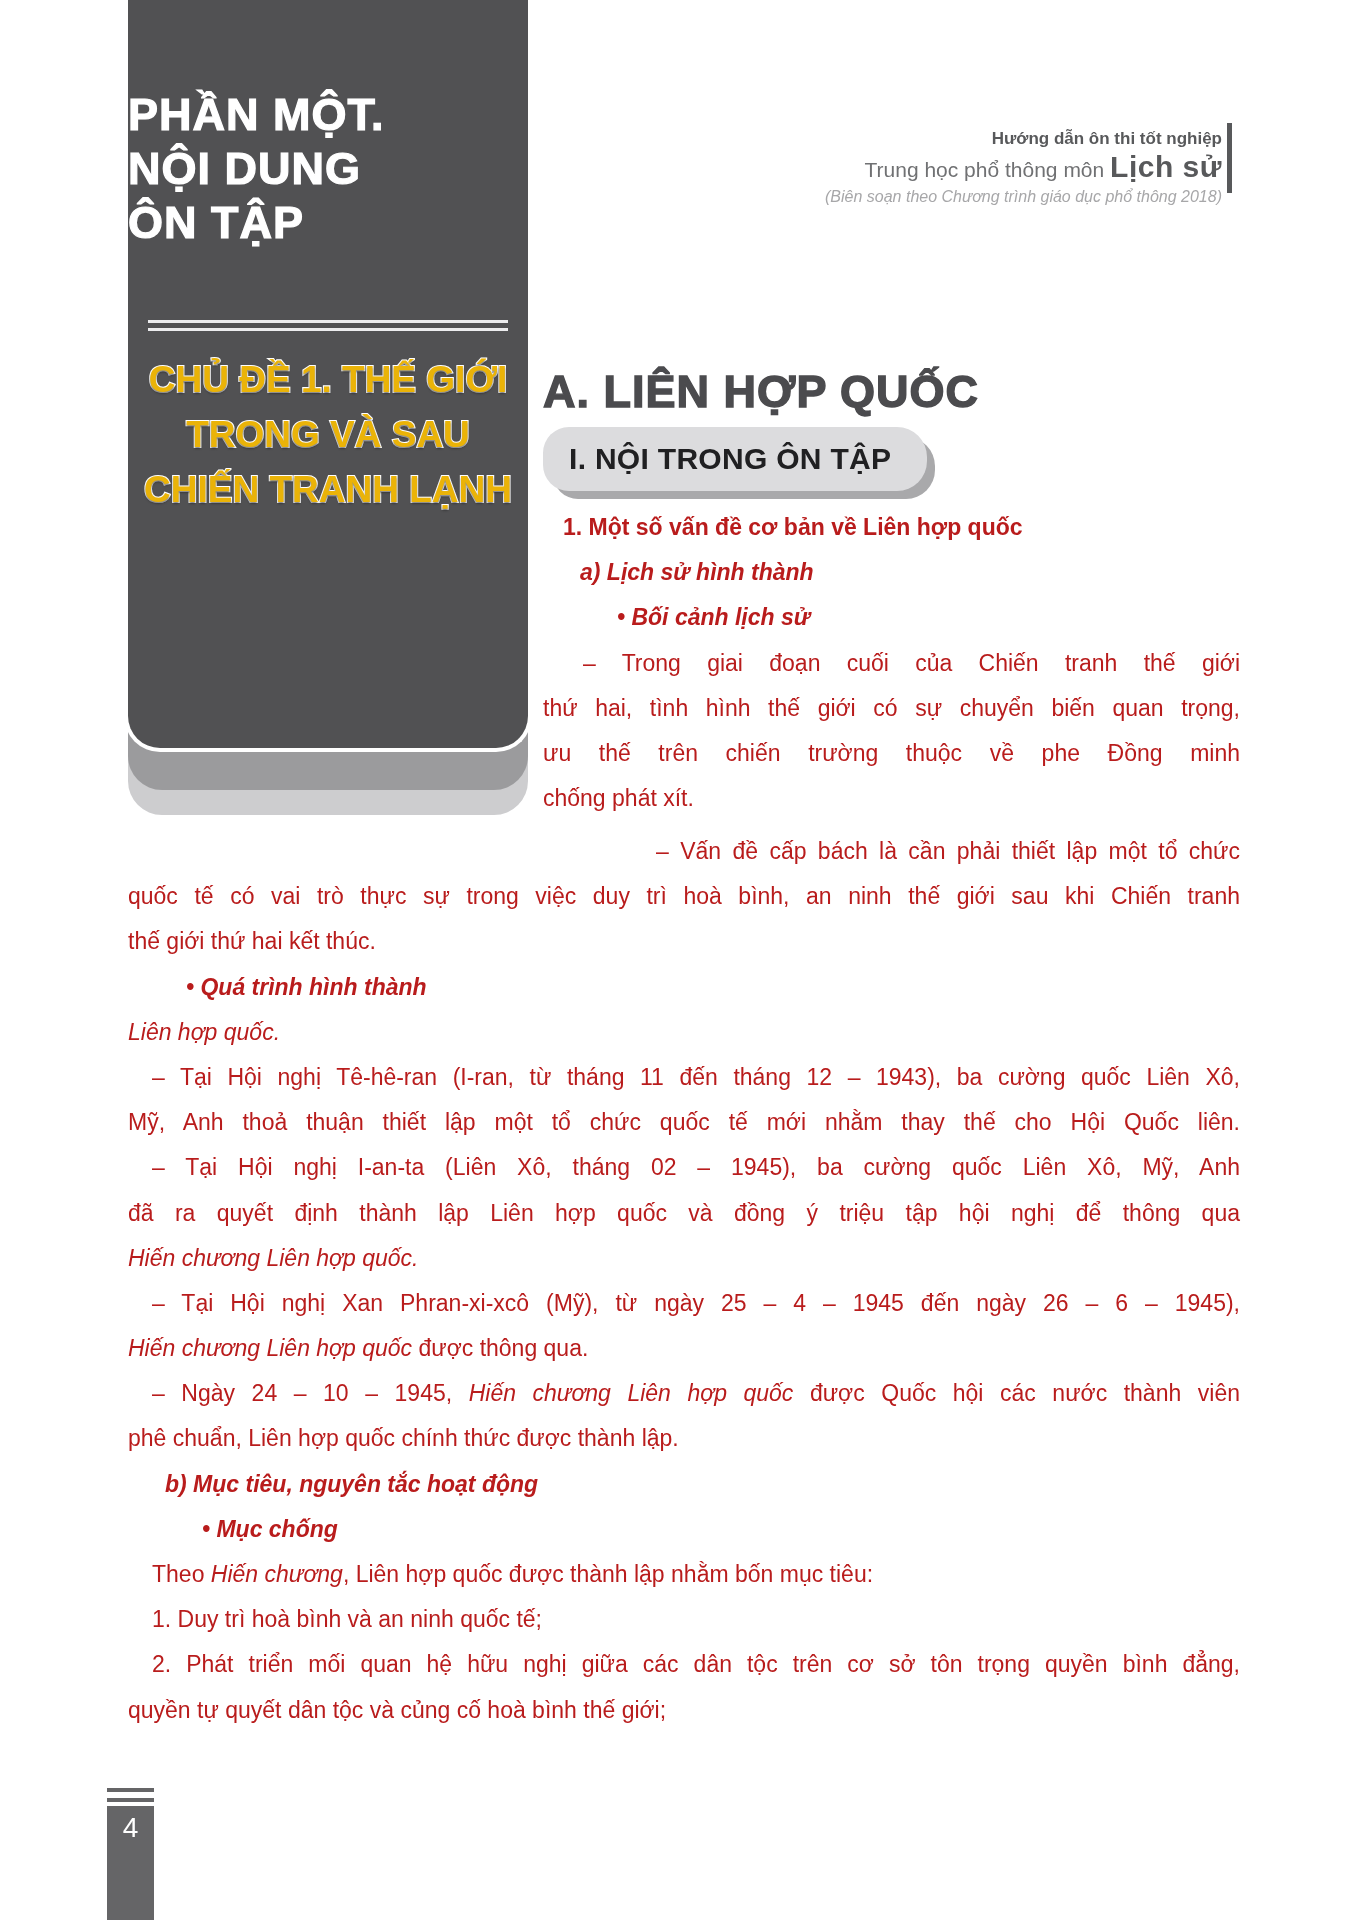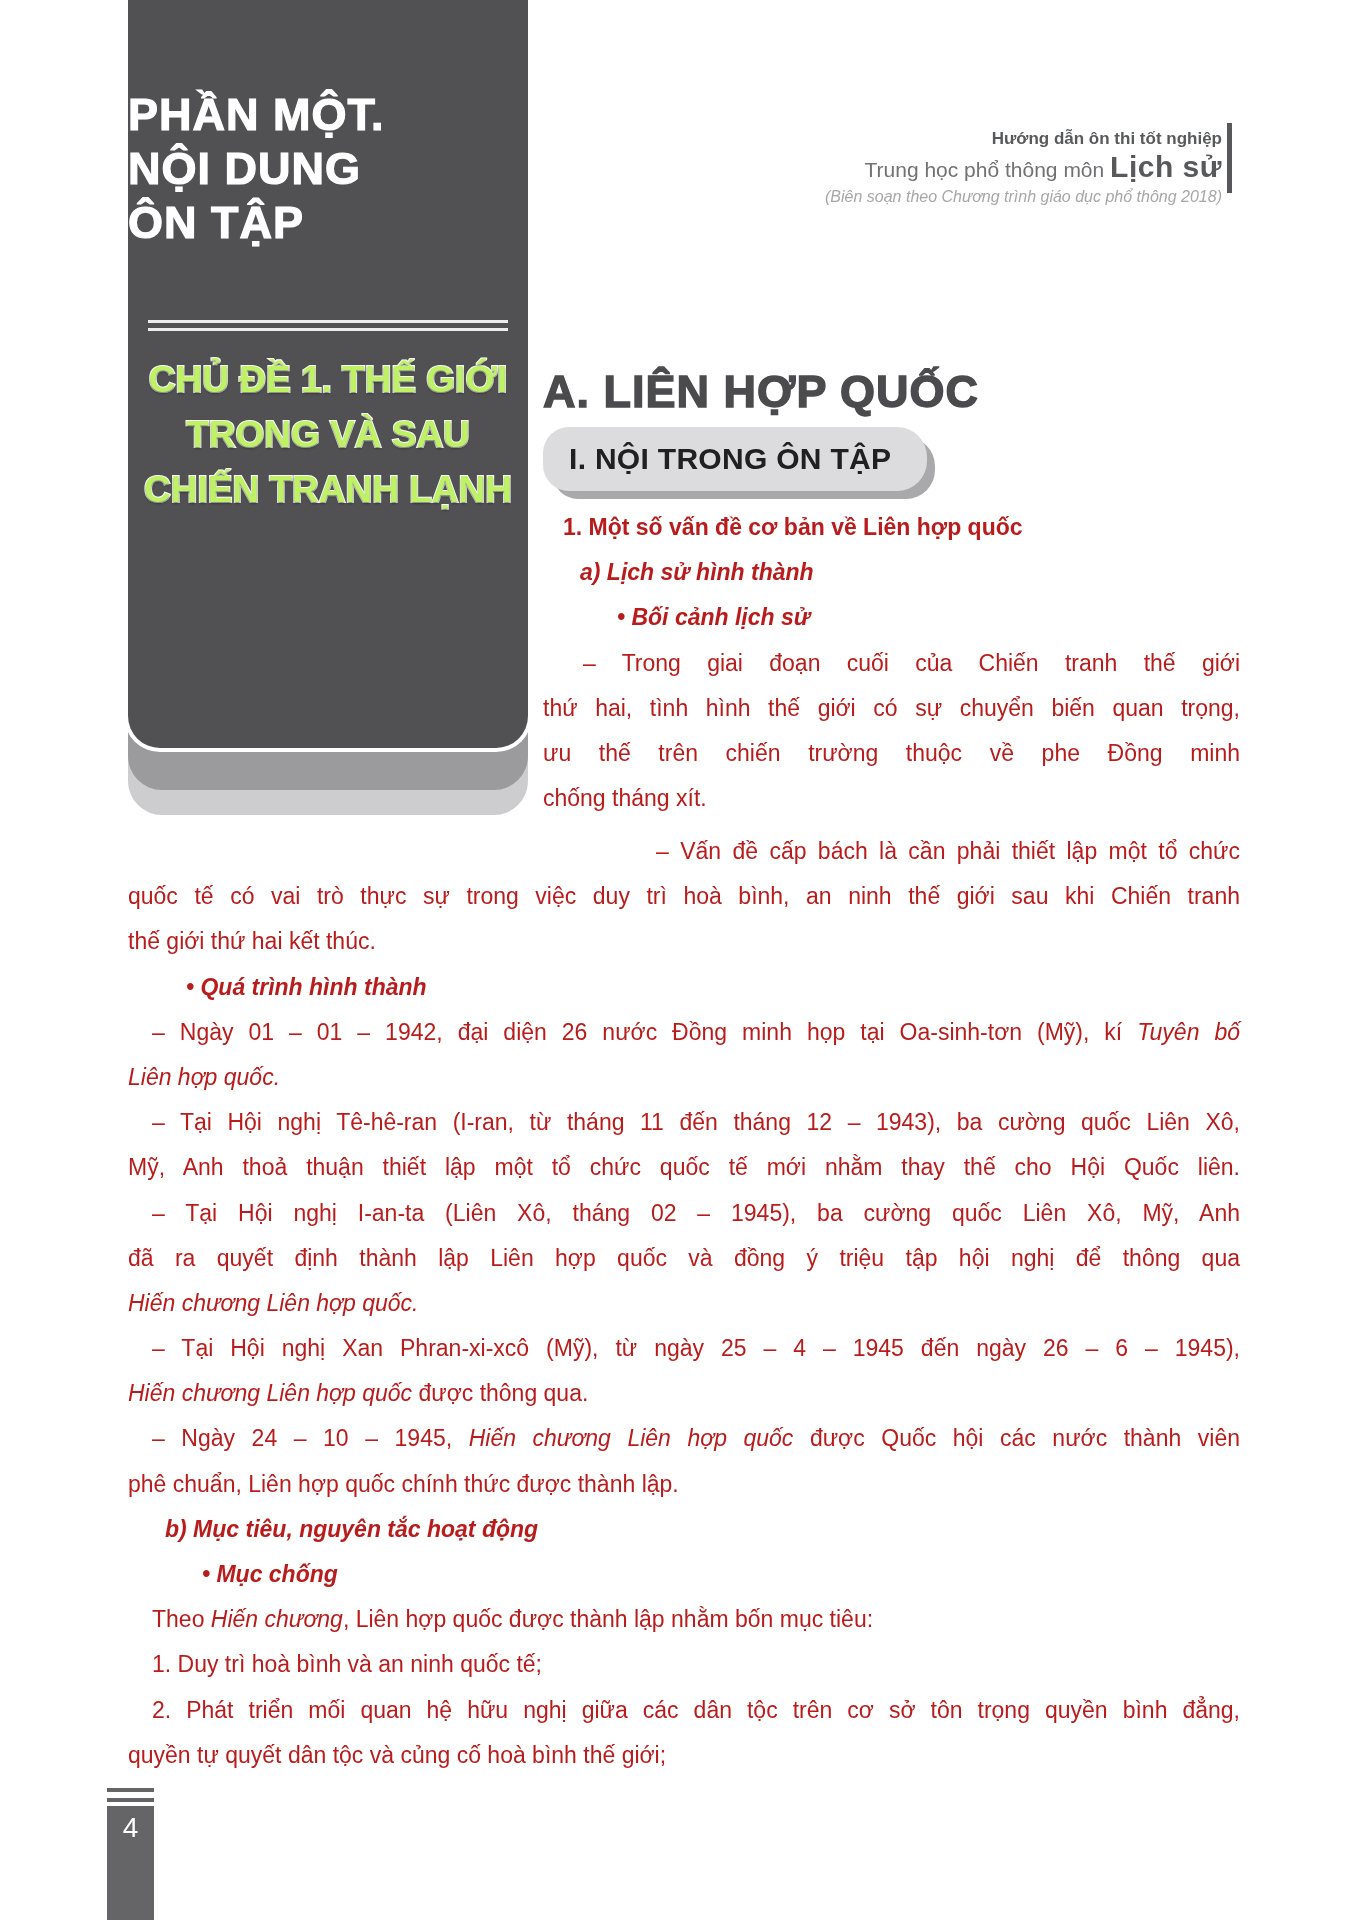--- a/index.html
+++ b/index.html
@@ -21,21 +21,21 @@
     color:#ffffff; font-weight:bold; font-size:45px; letter-spacing:1px;
     -webkit-text-stroke:1.2px #ffffff; paint-order:stroke fill;
   }
   #part-title > div{height:54px; line-height:54px;}
   #sep-double{
     position:absolute; left:20px; top:320px; width:360px; height:5px;
     border-top:3px solid #ececee; border-bottom:3px solid #ececee;
   }
   #topic-title{
     position:absolute; left:0; top:352px; width:100%; text-align:center;
-    color:#bef264; font-weight:bold; font-size:37px;
+    color:#eab308; font-weight:bold; font-size:37px;
     -webkit-text-stroke:2.2px #ffffff; paint-order:stroke fill;
     text-shadow:0 2px 2px rgba(40,40,42,.55);
   }
   #topic-title > div{height:55px; line-height:55px;}
 
   
   #imprint{position:absolute; top:125px; right:146px; text-align:right; z-index:4;}
   #imprint .l1{font-size:17px; font-weight:bold; color:#58595b; line-height:27px;}
   #imprint .l2{font-size:21px; color:#707173; line-height:30px;}
   #imprint .l2 b{font-size:30px; font-weight:bold; color:#58595b; letter-spacing:.5px;}
@@ -118,28 +118,27 @@
     <span>I. NỘI TRONG ÔN TẬP</span>
   </div>
 
   <div id="col-lines" class="textcol">
       <div class="f-b  ind-a"><span>1. Một số vấn đề cơ bản về Liên hợp quốc</span></div>
       <div class="f-bi  ind-b"><span>a) Lịch sử hình thành</span></div>
       <div class="f-bi  ind-c"><span>• Bối cảnh lịch sử</span></div>
       <div class="j ind-p"><span>– Trong giai đoạn cuối của Chiến tranh thế giới</span></div>
       <div class="j"><span>thứ hai, tình hình thế giới có sự chuyển biến quan trọng,</span></div>
       <div class="j"><span>ưu thế trên chiến trường thuộc về phe Đồng minh</span></div>
-      <div class=""><span>chống tháng xít.</span></div>
+      <div class=""><span>chống phát xít.</span></div>
     </div>
   <div id="full-lines" class="textcol">
       <div class="j ind-h"><span>– Vấn đề cấp bách là cần phải thiết lập một tổ chức</span></div>
       <div class="j"><span>quốc tế có vai trò thực sự trong việc duy trì hoà bình, an ninh thế giới sau khi Chiến tranh</span></div>
       <div class=""><span>thế giới thứ hai kết thúc.</span></div>
       <div class="f-bi  ind-d"><span>• Quá trình hình thành</span></div>
-      <div class="j ind-n"><span>– Ngày 01 – 01 – 1942, đại diện 26 nước Đồng minh họp tại Oa-sinh-tơn (Mỹ), kí </span><span class="it">Tuyên bố</span></div>
       <div class=""><span class="it">Liên hợp quốc.</span></div>
       <div class="j ind-n"><span>– Tại Hội nghị Tê-hê-ran (I-ran, từ tháng 11 đến tháng 12 – 1943), ba cường quốc Liên Xô,</span></div>
       <div class="j"><span>Mỹ, Anh thoả thuận thiết lập một tổ chức quốc tế mới nhằm thay thế cho Hội Quốc liên.</span></div>
       <div class="j ind-n"><span>– Tại Hội nghị I-an-ta (Liên Xô, tháng 02 – 1945), ba cường quốc Liên Xô, Mỹ, Anh</span></div>
       <div class="j"><span>đã ra quyết định thành lập Liên hợp quốc và đồng ý triệu tập hội nghị để thông qua</span></div>
       <div class=""><span class="it">Hiến chương Liên hợp quốc.</span></div>
       <div class="j ind-n"><span>– Tại Hội nghị Xan Phran-xi-xcô (Mỹ), từ ngày 25 – 4 – 1945 đến ngày 26 – 6 – 1945),</span></div>
       <div class=""><span class="it">Hiến chương Liên hợp quốc</span><span> được thông qua.</span></div>
       <div class="j ind-n"><span>– Ngày 24 – 10 – 1945, </span><span class="it">Hiến chương Liên hợp quốc</span><span> được Quốc hội các nước thành viên</span></div>
       <div class=""><span>phê chuẩn, Liên hợp quốc chính thức được thành lập.</span></div>

